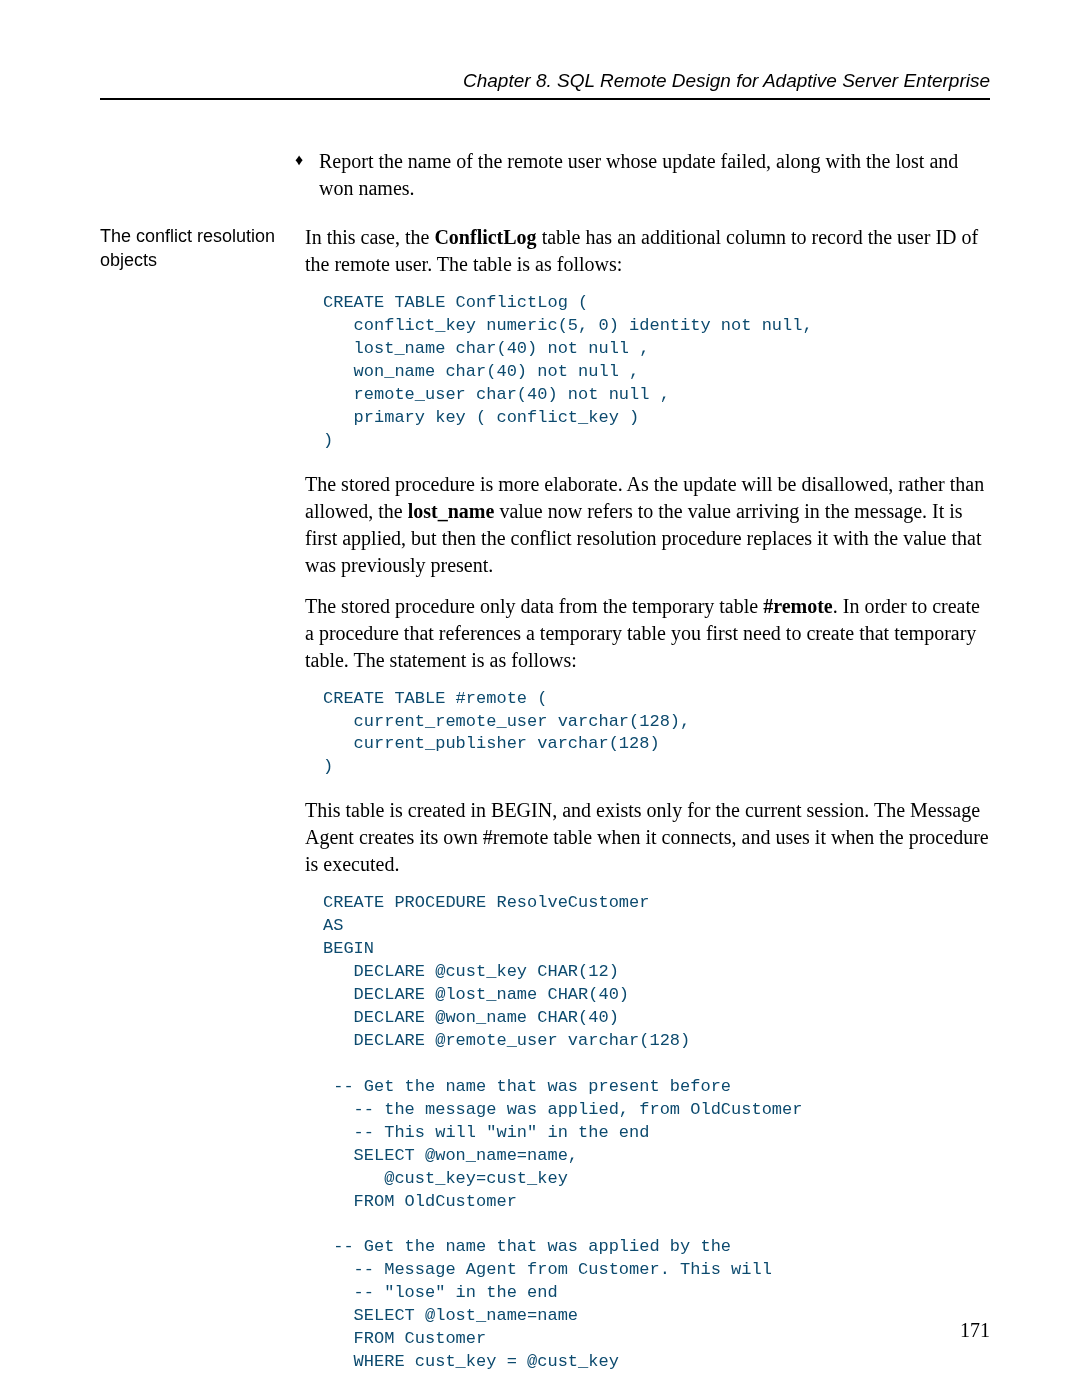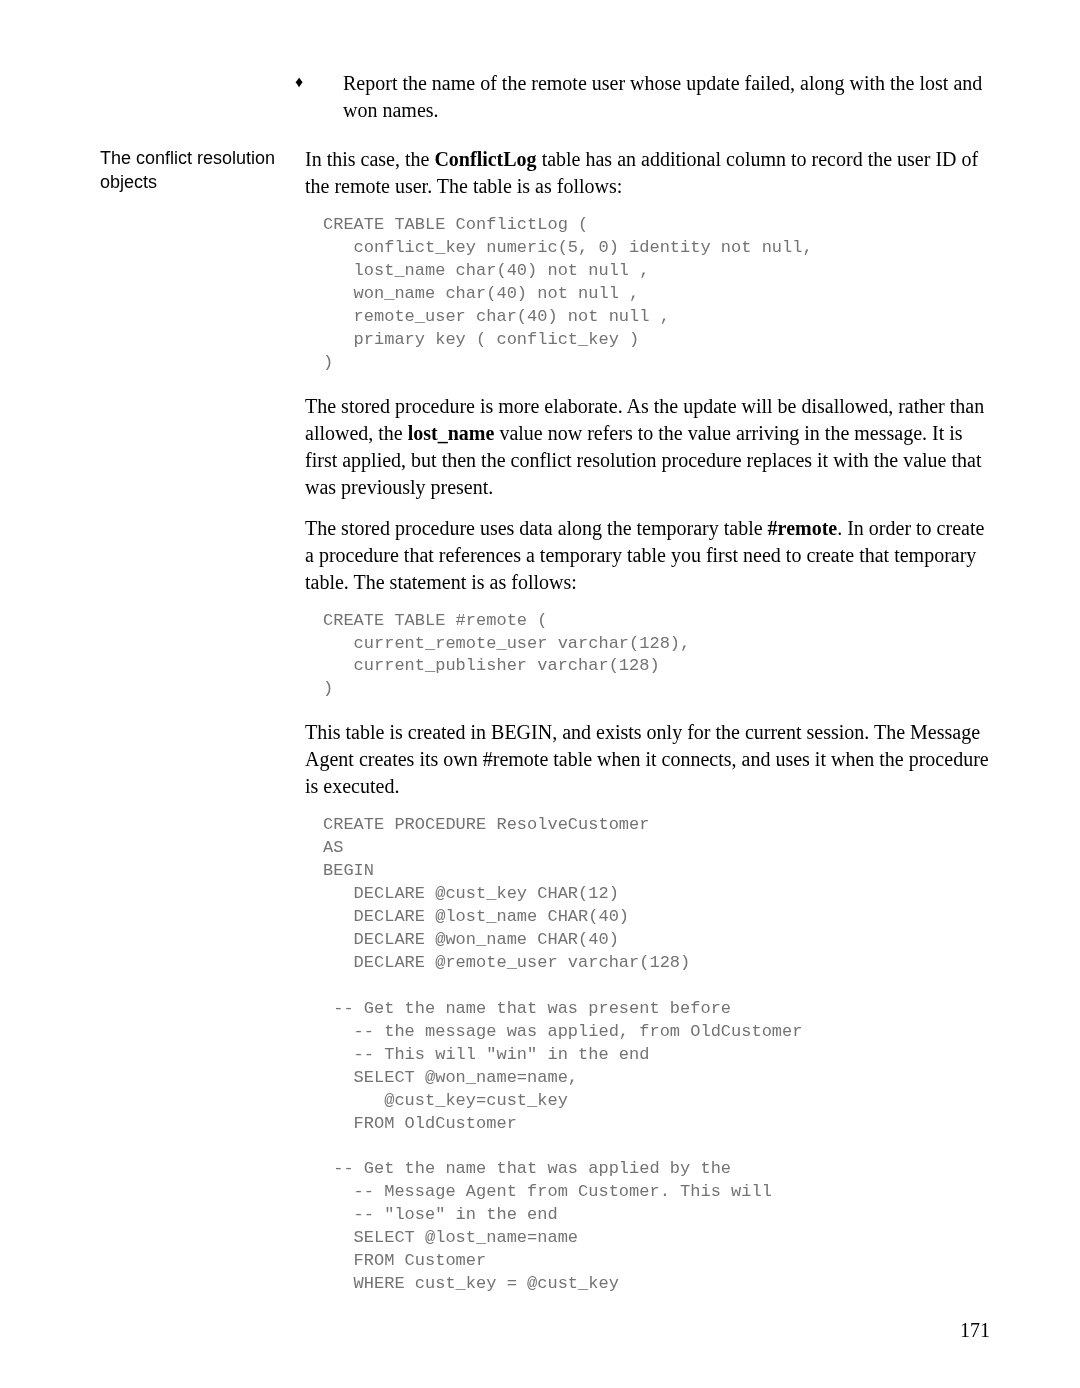--- a/index.html
+++ b/index.html
@@ -54,44 +54,44 @@
   .bullet-mark {
     width: 24px;
     flex-shrink: 0;
     font-size: 16px;
     line-height: 1.5;
   }
   .bullet-text {
     flex: 1;
     font-size: 20px;
     line-height: 1.35;
-    margin-left: 24px;
   }
   .code {
     font-family: "Courier New", Courier, monospace;
     font-size: 17px;
-    color: #737373;
+    color: #0c4a6e;
     white-space: pre;
     line-height: 1.35;
     margin: 6px 0 18px 18px;
   }
   .pagenum {
     position: absolute;
     bottom: 46px;
     right: 90px;
     font-size: 20px;
     margin-top: 25px;
   }
   b { font-weight: bold; }
 </style>
 </head>
 <body>
 
 <div class="page">
 
+  <div class="header-line">Chapter 8.  SQL Remote Design for Adaptive Server Enterprise</div>
 
   <div class="bullet-row">
     <div class="bullet-mark">♦</div>
     <div class="bullet-text">Report the name of the remote user whose update failed, along with the lost and won names.</div>
   </div>
 
   <div class="row">
     <div class="sidebar">The conflict resolution objects</div>
     <div class="content">
       <p>
@@ -103,21 +103,21 @@
    won_name char(40) not null ,
    remote_user char(40) not null ,
    primary key ( conflict_key )
 )</div>
 
       <p>
         <span>The stored procedure is more elaborate. As the update will be disallowed, rather than allowed, the </span><b>lost_name</b><span> value now refers to the value arriving in the message. It is first applied, but then the conflict resolution procedure replaces it with the value that was previously present.</span>
       </p>
 
       <p>
-        <span>The stored procedure uses data along the temporary table </span><b>#remote</b><span>. In order to create a procedure that references a temporary table you first need to create that temporary table. The statement is as follows:</span>
+        <span>The stored procedure only data from the temporary table </span><b>#remote</b><span>. In order to create a procedure that references a temporary table you first need to create that temporary table. The statement is as follows:</span>
       </p>
 
       <div class="code">CREATE TABLE #remote (
    current_remote_user varchar(128),
    current_publisher varchar(128)
 )</div>
 
       <p>This table is created in BEGIN, and exists only for the current session. The Message Agent creates its own #remote table when it connects, and uses it when the procedure is executed.</p>
 
       <div class="code">CREATE PROCEDURE ResolveCustomer

